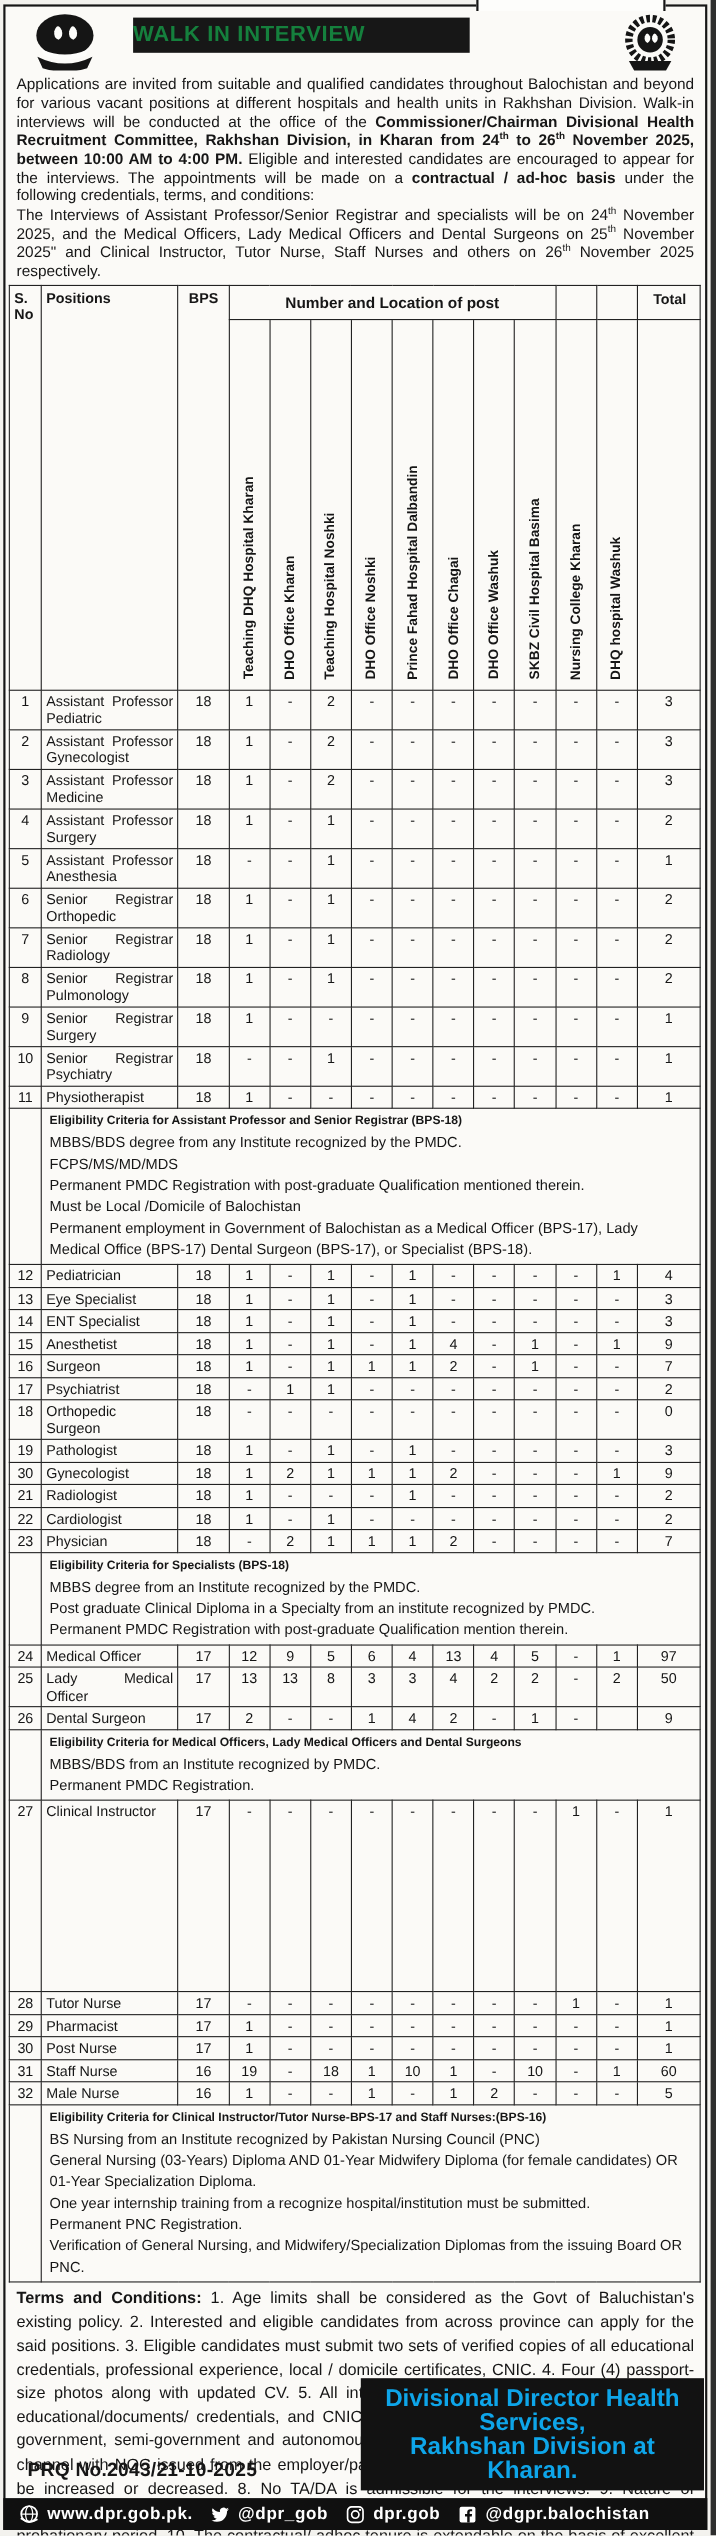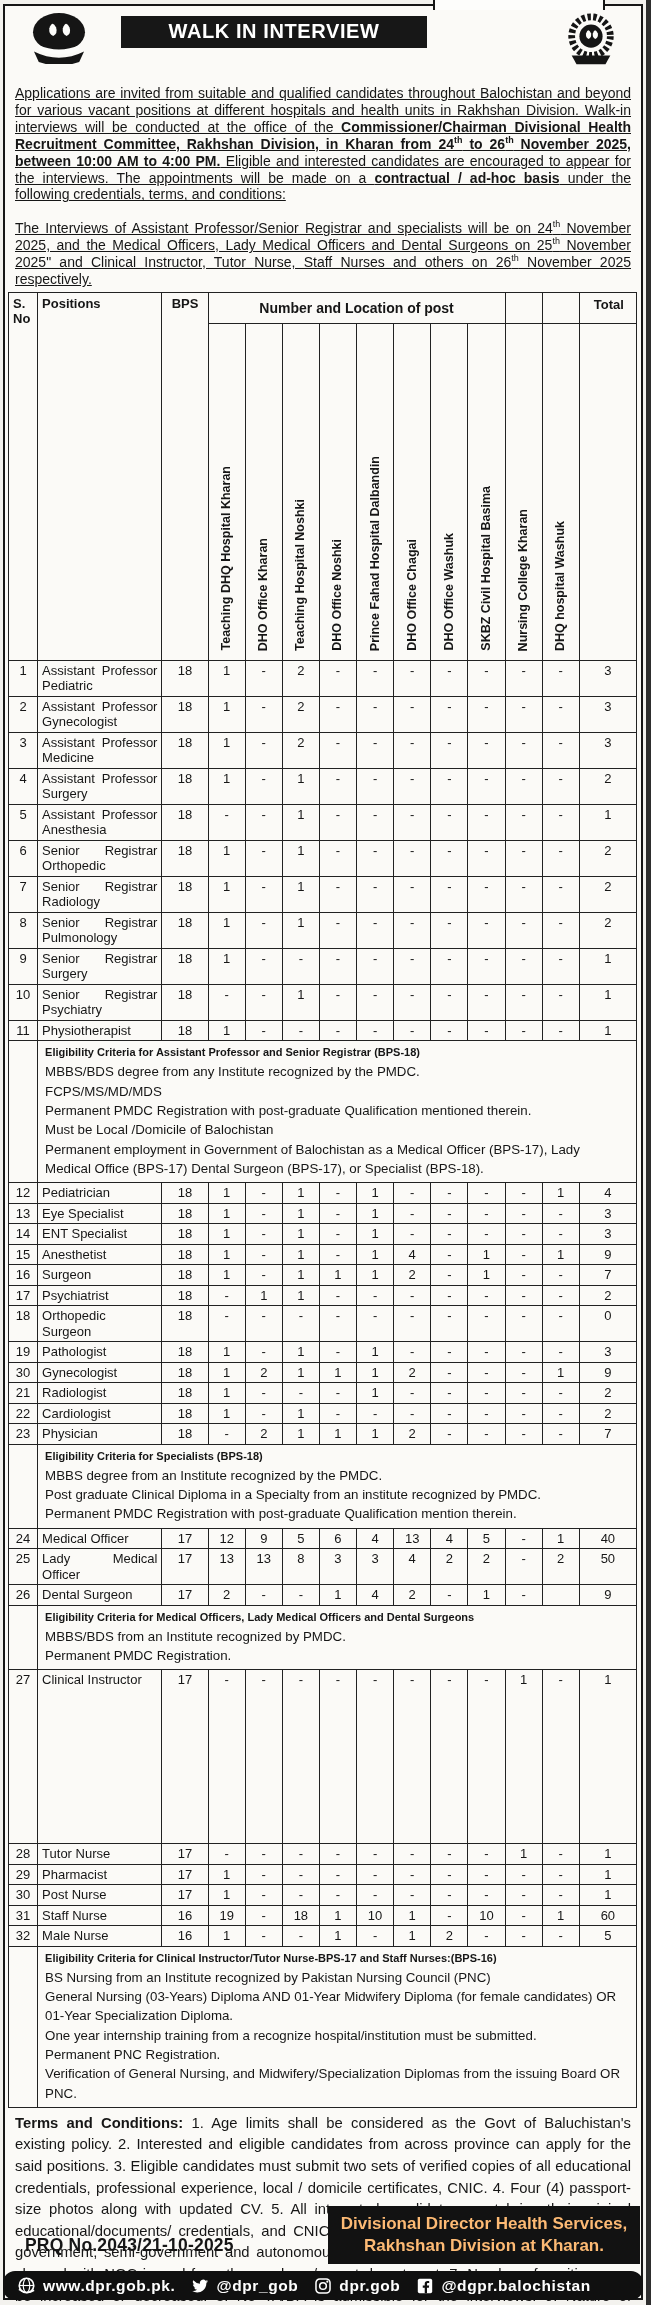--- a/index.html
+++ b/index.html
@@ -14,28 +14,28 @@
     border:2px solid #161616;background:#fbfaf7;
   }
   .artifact{
     position:absolute;top:-6px;left:428px;width:168px;height:10px;
     background:#fdfdfb;border-left:2px solid #161616;border-right:2px solid #161616;
   }
   
   .hdr{display:flex;align-items:flex-start;padding:6px 8px 0 8px;height:52px;}
   .logo-l{width:92px;height:52px;flex:0 0 auto;}
   .titlebar{
-    margin:4px 0 0 16px;width:306px;background:#171717;color:#ffffff;
-    font-weight:bold;font-size:20px;letter-spacing:.6px;text-align:center;
+    margin:4px 0 0 16px;width:306px;background:#171717;color:#15803d;
+    font-weight:bold;font-size:20px;letter-spacing:.6px;
     padding:4px 0 5px 0;
   }
   .logo-r{width:84px;height:56px;flex:0 0 auto;margin-left:auto;}
   
   .intro{padding:4px 10px 0 10px;font-size:14px;line-height:16.9px;text-align:justify;}
-  .intro p{margin:17px 0 1px 0;text-decoration:underline;}
+  .intro p{margin:0 0 1px 0;}
   .bseg{font-weight:bold;}
   sup{font-size:9px;line-height:0;}
   
   table{
     border-collapse:collapse;table-layout:fixed;margin:4px 17px 0 3px;
     width:629px;font-size:13px;
   }
   th,td{border:1.5px solid #222;padding:0;overflow:hidden;}
   th{font-weight:bold;font-size:13px;}
   .h-sno,.h-pos,.h-bps{vertical-align:top;padding:3px 4px;text-align:left;}
@@ -54,27 +54,27 @@
   #rows tr{height:19px;}
   #rows tr.tall{height:174px;}
   .crit .cbody{padding:2px 7px 4px 7px;vertical-align:top;}
   .ctitle{font-weight:bold;font-size:11px;line-height:19px;}
   .cline{font-size:13.3px;line-height:19.3px;}
   
   .terms{padding:5px 10px 0 10px;font-size:14.8px;line-height:21.6px;text-align:justify;}
   
   .prq{position:absolute;left:20px;bottom:42px;font-weight:bold;font-size:17.5px;letter-spacing:.2px;}
   .sig{
-    position:absolute;right:1px;bottom:34px;width:296px;background:#121212;color:#fdba74;
-    font-weight:bold;font-size:17px;line-height:22px;text-align:center;padding:7px 8px;
+    position:absolute;right:1px;bottom:34px;width:296px;background:#121212;color:#0ea5e9;
+    font-weight:bold;font-size:22px;line-height:22px;text-align:center;padding:7px 8px;
   }
   .bottombar{
     position:absolute;left:-2px;right:-2px;bottom:-2px;height:29px;background:#101010;
     color:#fff;display:flex;align-items:center;gap:16px;padding:0 14px;
-    font-weight:bold;font-size:15.5px;letter-spacing:.6px;border-radius:12px;
+    font-weight:bold;font-size:15.5px;letter-spacing:.6px;
   }
   .baritem{display:flex;align-items:center;gap:7px;cursor:pointer;}
   .baritem svg{display:block;}
 </style>
 </head>
 <body>
 
 <div class="page">
   <div class="edge"></div>
   <div class="ad">
@@ -540,21 +540,21 @@
             <td class="cmid">12</td>
             <td class="cmid">9</td>
             <td class="cmid">5</td>
             <td class="cmid">6</td>
             <td class="cmid">4</td>
             <td class="cmid">13</td>
             <td class="cmid">4</td>
             <td class="cmid">5</td>
             <td class="cmid">-</td>
             <td class="cmid">1</td>
-            <td class="cmid">40</td>
+            <td class="cmid">97</td>
           </tr>
           <tr>
             <td class="cnum">25</td>
             <td class="cpos">Lady Medical Officer</td>
             <td class="cmid">17</td>
             <td class="cmid">13</td>
             <td class="cmid">13</td>
             <td class="cmid">8</td>
             <td class="cmid">3</td>
             <td class="cmid">3</td>

